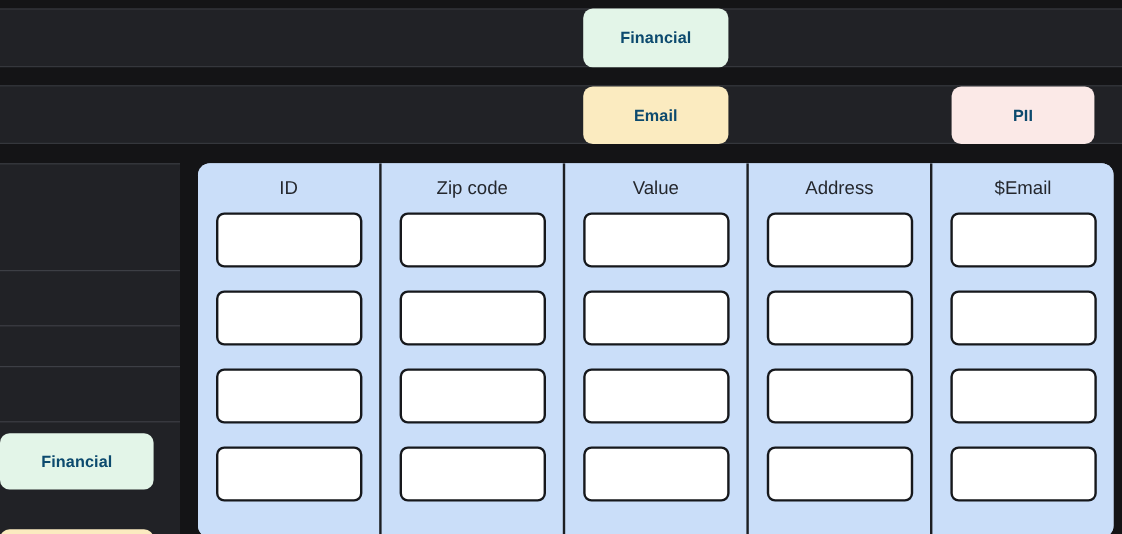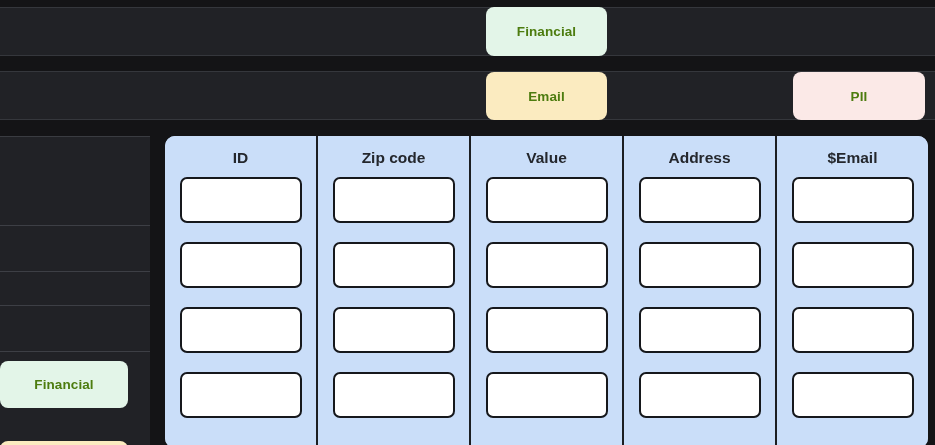--- a/index.html
+++ b/index.html
@@ -39,40 +39,40 @@
 
   .tag {
     position: absolute;
     box-sizing: border-box;
     border-radius: 8px;
     display: flex;
     align-items: center;
     justify-content: center;
     font-size: 13.5px;
     font-weight: bold;
-    color: #4d7c0f;
+    color: #0c4a6e;
     letter-spacing: 0.1px;
     white-space: nowrap;
     z-index: 5;
   }
 
   
   #tag-financial-top {
     left: 486px; top: 7px;
     width: 121px; height: 49px;
     background: #e3f5e8;
   }
   #tag-email-top {
     left: 486px; top: 72px;
     width: 121px; height: 48px;
     background: #fbebc0;
   }
   #tag-pii-top {
     left: 793px; top: 72px;
-    width: 132px; height: 48px;
+    width: 119px; height: 48px;
     background: #fbe9e7;
   }
 
   
   #sidebar {
     position: absolute;
     left: 0; top: 136px;
     width: 150px;
     height: 309px;
     background: #212226;
@@ -125,21 +125,21 @@
     align-items: center;
   }
   .col + .col {
     border-left: 2px solid #1c1e22;
   }
   .col-header {
     margin-top: 11px;
     margin-bottom: 8px;
     font-size: 15.5px;
     color: #24272d;
-    font-weight: bold;
+    font-weight: normal;
     line-height: 22px;
     white-space: nowrap;
   }
   .cells {
     width: 100%;
     display: flex;
     flex-direction: column;
     align-items: center;
     gap: 19px;
   }

